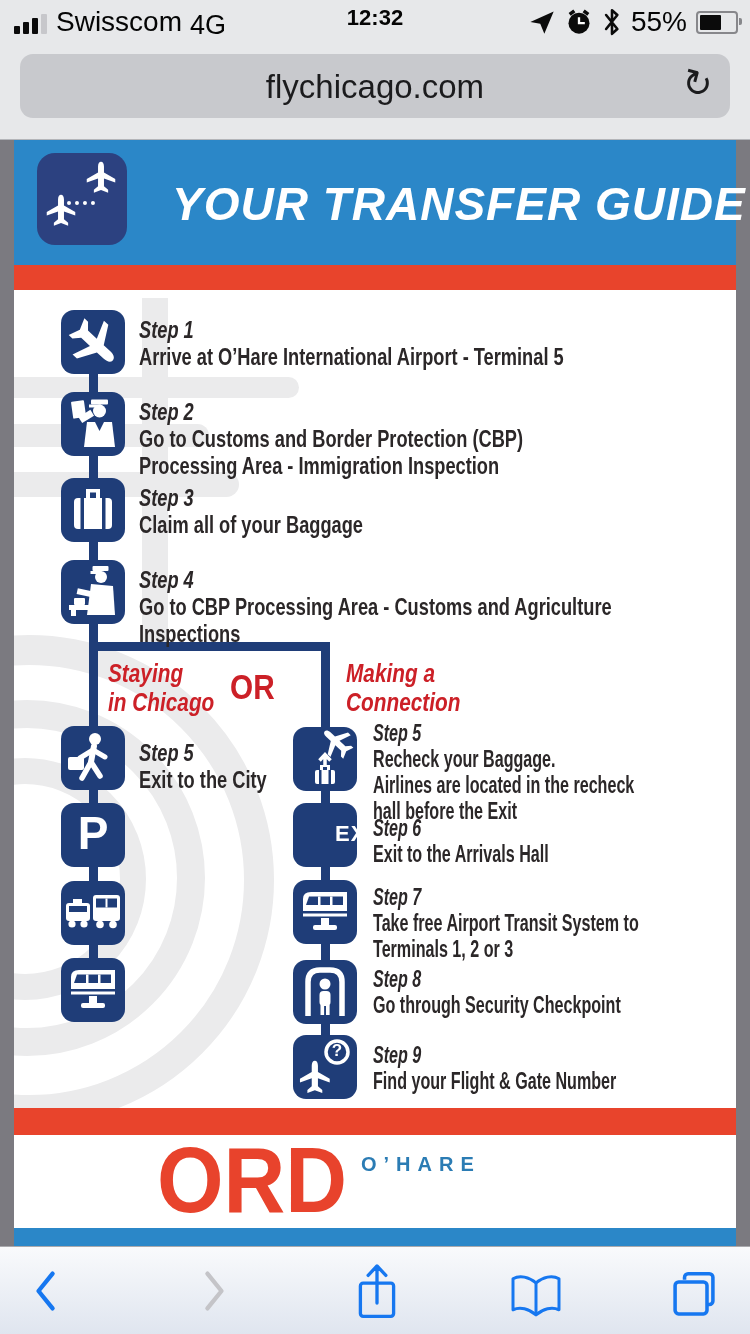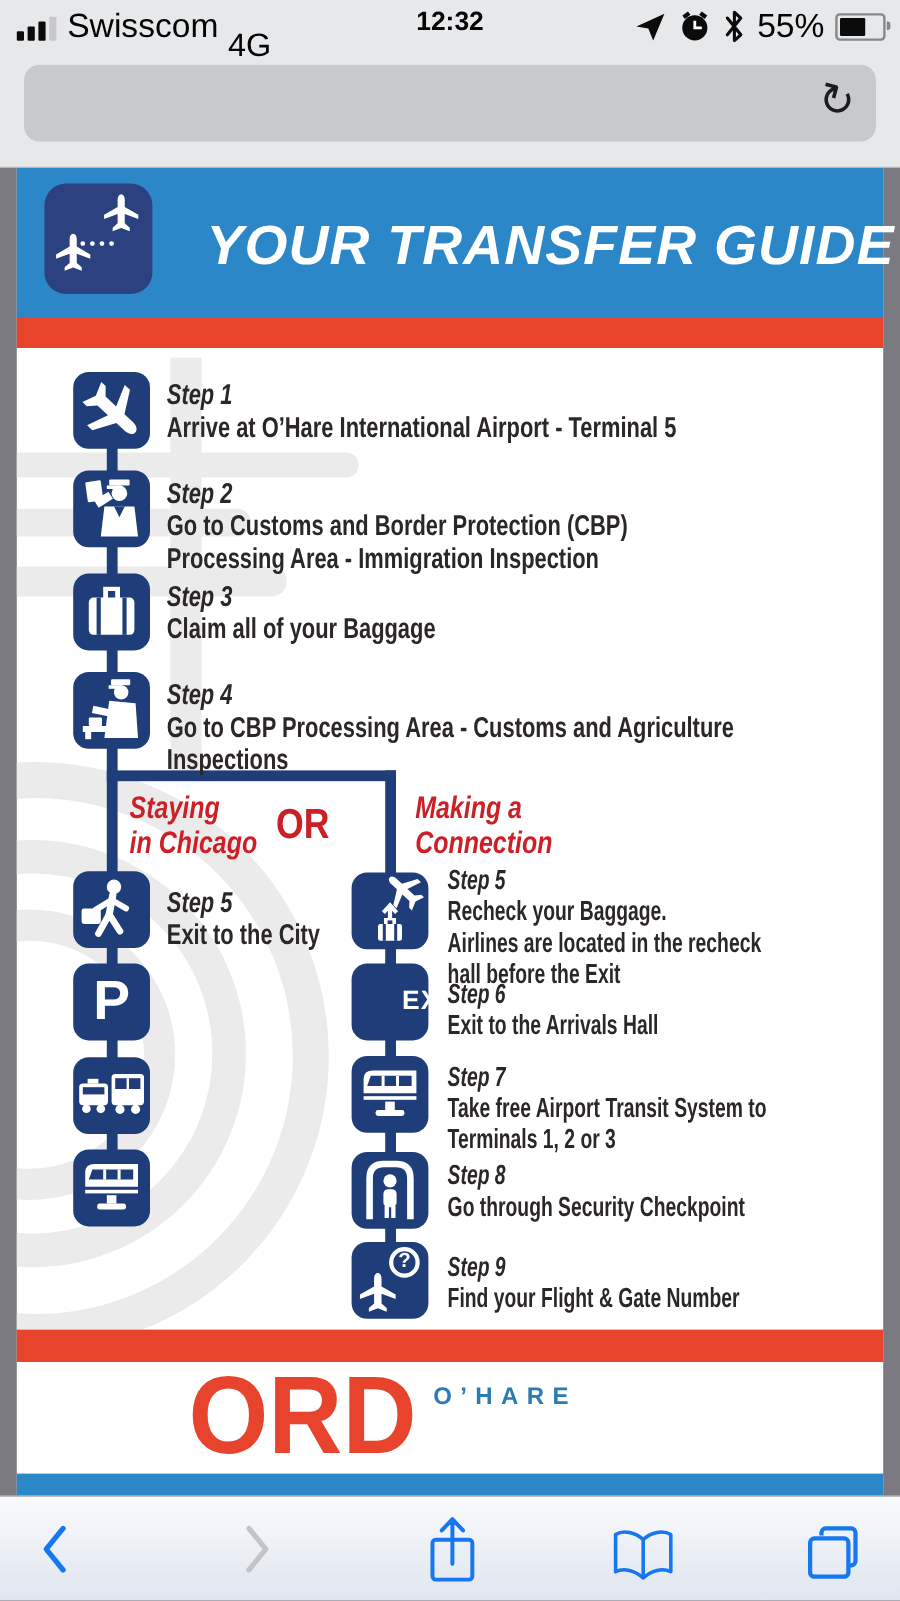--- a/index.html
+++ b/index.html
@@ -6,21 +6,21 @@
   .phone{position:relative;width:750px;height:1334px;margin:0 auto;background:#7b7a80;overflow:hidden;
          font-family:Liberation Sans, sans-serif;}
   
   .chrome-top{position:absolute;left:0;top:0;width:750px;height:139px;background:#e7e8ea;border-bottom:1px solid #b4b5b9;z-index:5;}
   .statusbar{position:absolute;left:0;top:0;width:750px;height:44px;}
   .sig{position:absolute;left:14px;top:14px;display:flex;align-items:flex-end;gap:3px;}
   .sig i{display:block;width:6px;background:#0b0b0b;border-radius:1px;}
   .sig i.b1{height:8px}.sig i.b2{height:12px}.sig i.b3{height:16px}
   .sig i.b4{height:20px;background:#c7c7cb}
   .carrier{position:absolute;left:56px;top:6px;font-size:28px;color:#050505;}
-  .nettype{position:absolute;left:190px;top:23px;font-size:27px;color:#050505;}
+  .nettype{position:absolute;left:190px;top:10px;font-size:27px;color:#050505;}
   .clock{position:absolute;left:50%;top:5px;transform:translateX(-50%);font-size:22px;font-weight:700;color:#050505;}
   .sb-right{position:absolute;right:12px;top:6px;display:flex;align-items:center;gap:9px;height:32px;}
   .batt-pct{font-size:28px;color:#050505;}
   .battery{position:relative;width:38px;height:19px;border:2px solid #87878b;border-radius:4px;}
   .battery .fill{position:absolute;left:2px;top:2px;bottom:2px;width:55%;background:#0b0b0b;border-radius:1px;}
   .battery .nub{position:absolute;right:-6px;top:5px;width:3px;height:7px;background:#87878b;border-radius:0 2px 2px 0;}
   .urlbar{position:absolute;left:0;top:44px;width:750px;height:95px;}
   .urlfield{position:absolute;left:20px;right:20px;top:10px;height:64px;background:#c8c9cd;border-radius:13px;}
   .urltext{position:absolute;left:0;right:0;top:14px;text-align:center;font-size:33px;color:#1b1b1d;}
   .reload{position:absolute;right:18px;top:9px;font-size:36px;color:#1b1b1d;transform:rotate(15deg);}
@@ -91,20 +91,21 @@
           </svg>
         <span class="batt-pct">55%</span>
         <div class="battery">
             <div class="fill"></div>
             <div class="nub"></div>
           </div>
       </div>
     </div>
     <div class="urlbar">
       <div class="urlfield">
+        <div class="urltext">flychicago.com</div>
         <div class="reload">↻</div>
       </div>
     </div>
   </div>
 
   <div class="poster">
 
     <div class="hero">
       <div class="hero-badge">
         <svg width="38" height="38" viewBox="0 0 64 64" style="position:absolute;left:5px;top:40px;">

